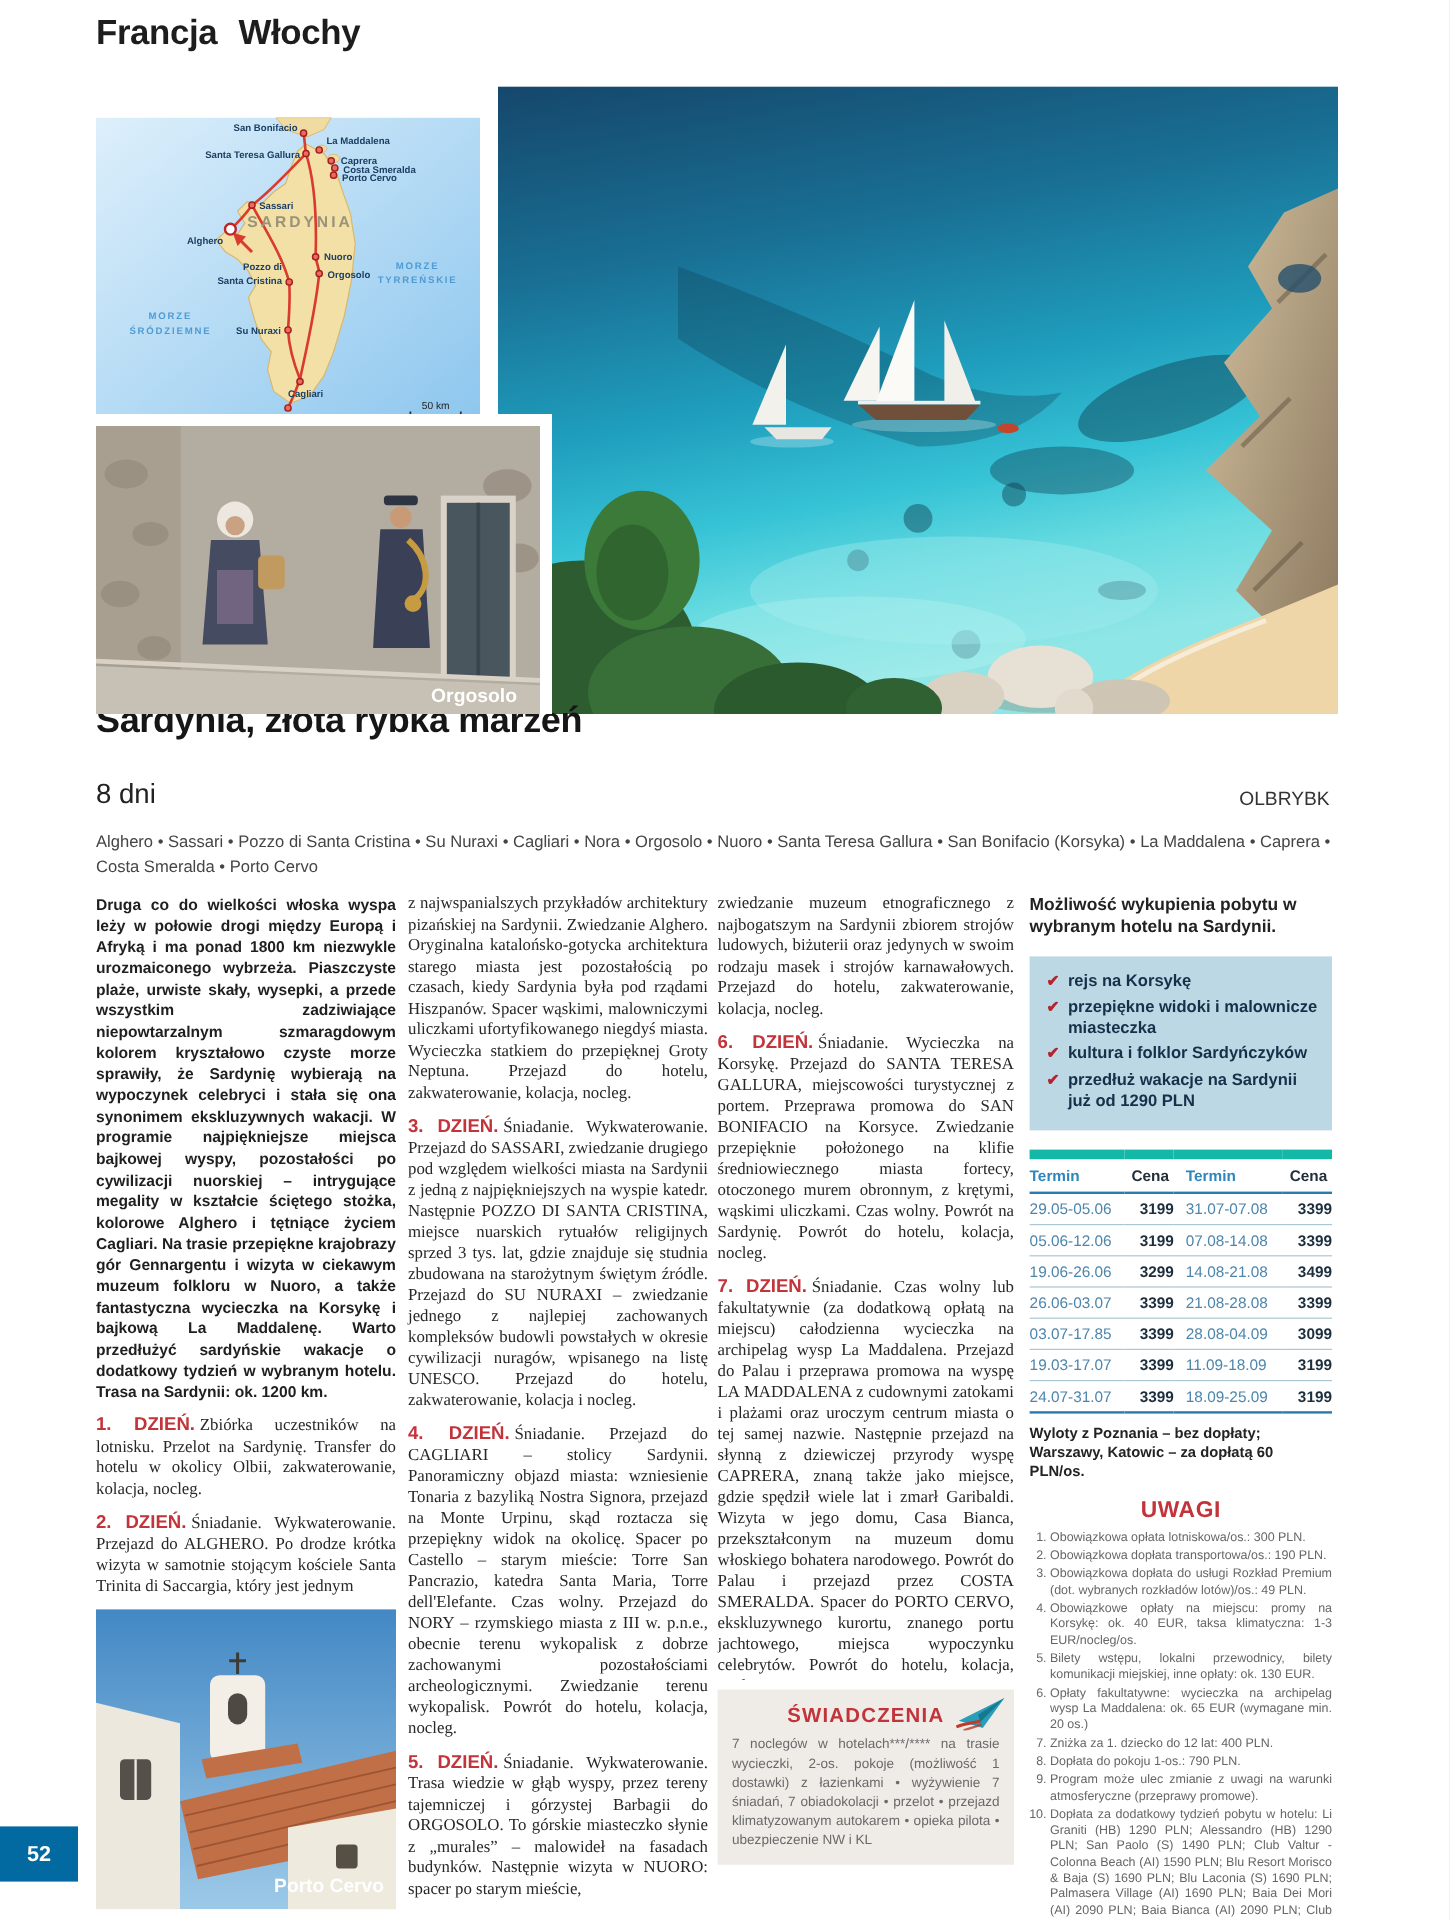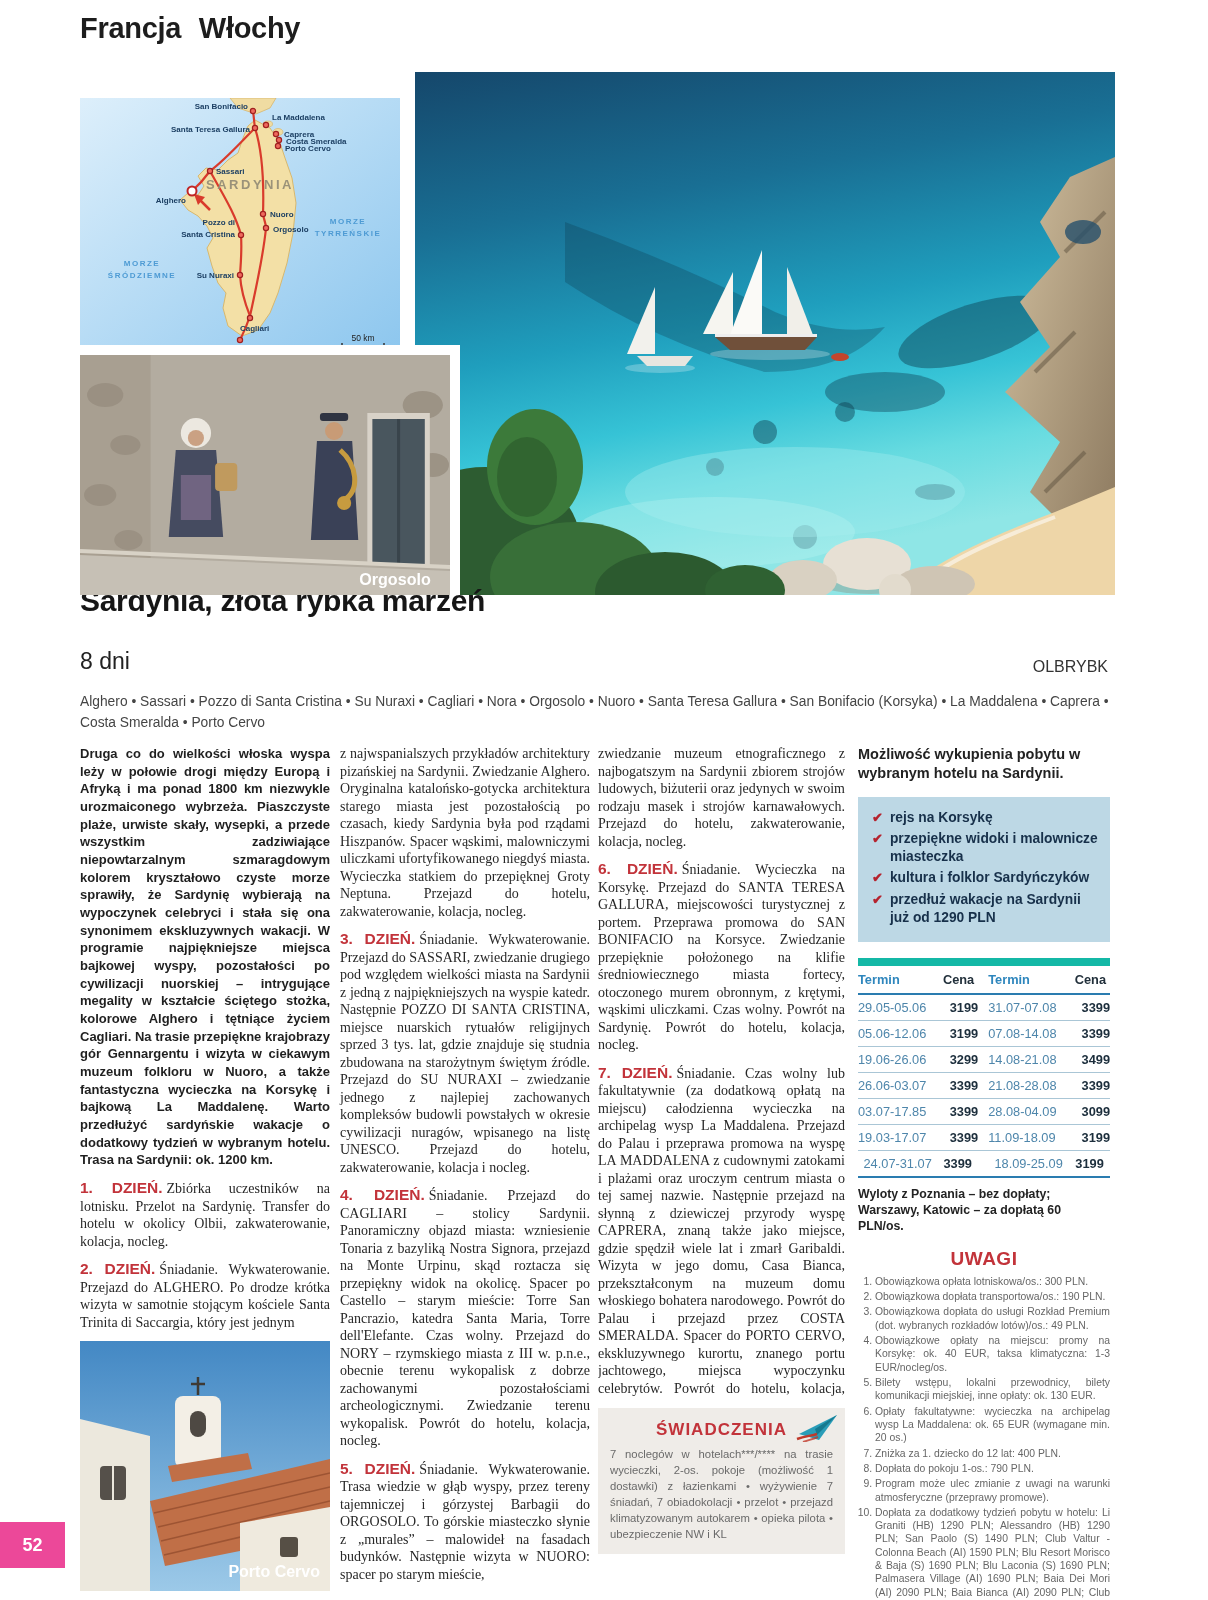--- a/index.html
+++ b/index.html
@@ -40,29 +40,29 @@
   .note{font-size:14.5px;font-weight:700;color:#222;line-height:1.3;margin:0 0 14px;}
   .bluebox{background:#bdd8e5;padding:12px 12px 12px 14px;}
   .bluebox .hl{display:flex;gap:7px;font-size:13.8px;font-weight:700;color:#17304a;line-height:1.32;margin-bottom:3px;}
   .bluebox .chk{color:#b5232e;font-size:13px;flex:0 0 auto;}
   table.prices{width:100%;border-collapse:collapse;margin-top:16px;
                border-top:8px solid #14b8a6;border-bottom:2px solid #2a7cb0;}
   table.prices th{font-size:12.8px;text-align:left;padding:6px 0;border-bottom:2px solid #2a7cb0;}
   table.prices th.hblue{color:#2e86bd;}
   table.prices th.hdark{color:#22303b;text-align:right;padding-right:4px;}
   table.prices td{font-size:12.8px;padding:5px 0;border-bottom:1px solid #aac6d6;}
-  table.prices tr:last-child td{border-bottom:none;text-align:center;}
+  table.prices tr:last-child td{border-bottom:none;}
   td.date{color:#4e86ab;}
   td.price{color:#1c2e3c;font-weight:700;text-align:right;padding-right:4px;}
   .depnote{font-size:12.3px;font-weight:700;color:#232323;line-height:1.3;margin-top:9px;}
   .uwagi-h{text-align:center;color:#c2333a;font-size:19px;font-weight:700;margin:13px 0 5px;letter-spacing:0.5px;}
   ol.uwagi{margin:0;padding-left:17px;font-size:10.4px;line-height:1.28;color:#666;}
   ol.uwagi li{margin-bottom:2px;text-align:justify;}
   
-  .pagenum{position:absolute;left:0;top:1522px;width:65px;height:46px;background:#ec4899;
+  .pagenum{position:absolute;left:0;top:1522px;width:65px;height:46px;background:#0369a1;
            color:#fff;font-weight:700;font-size:18px;display:flex;align-items:center;justify-content:center;}
 </style>
 </head>
 <body>
 
 <div class="page">
 
   <div class="hdr">Francja Włochy</div>
 
   <div class="map">

